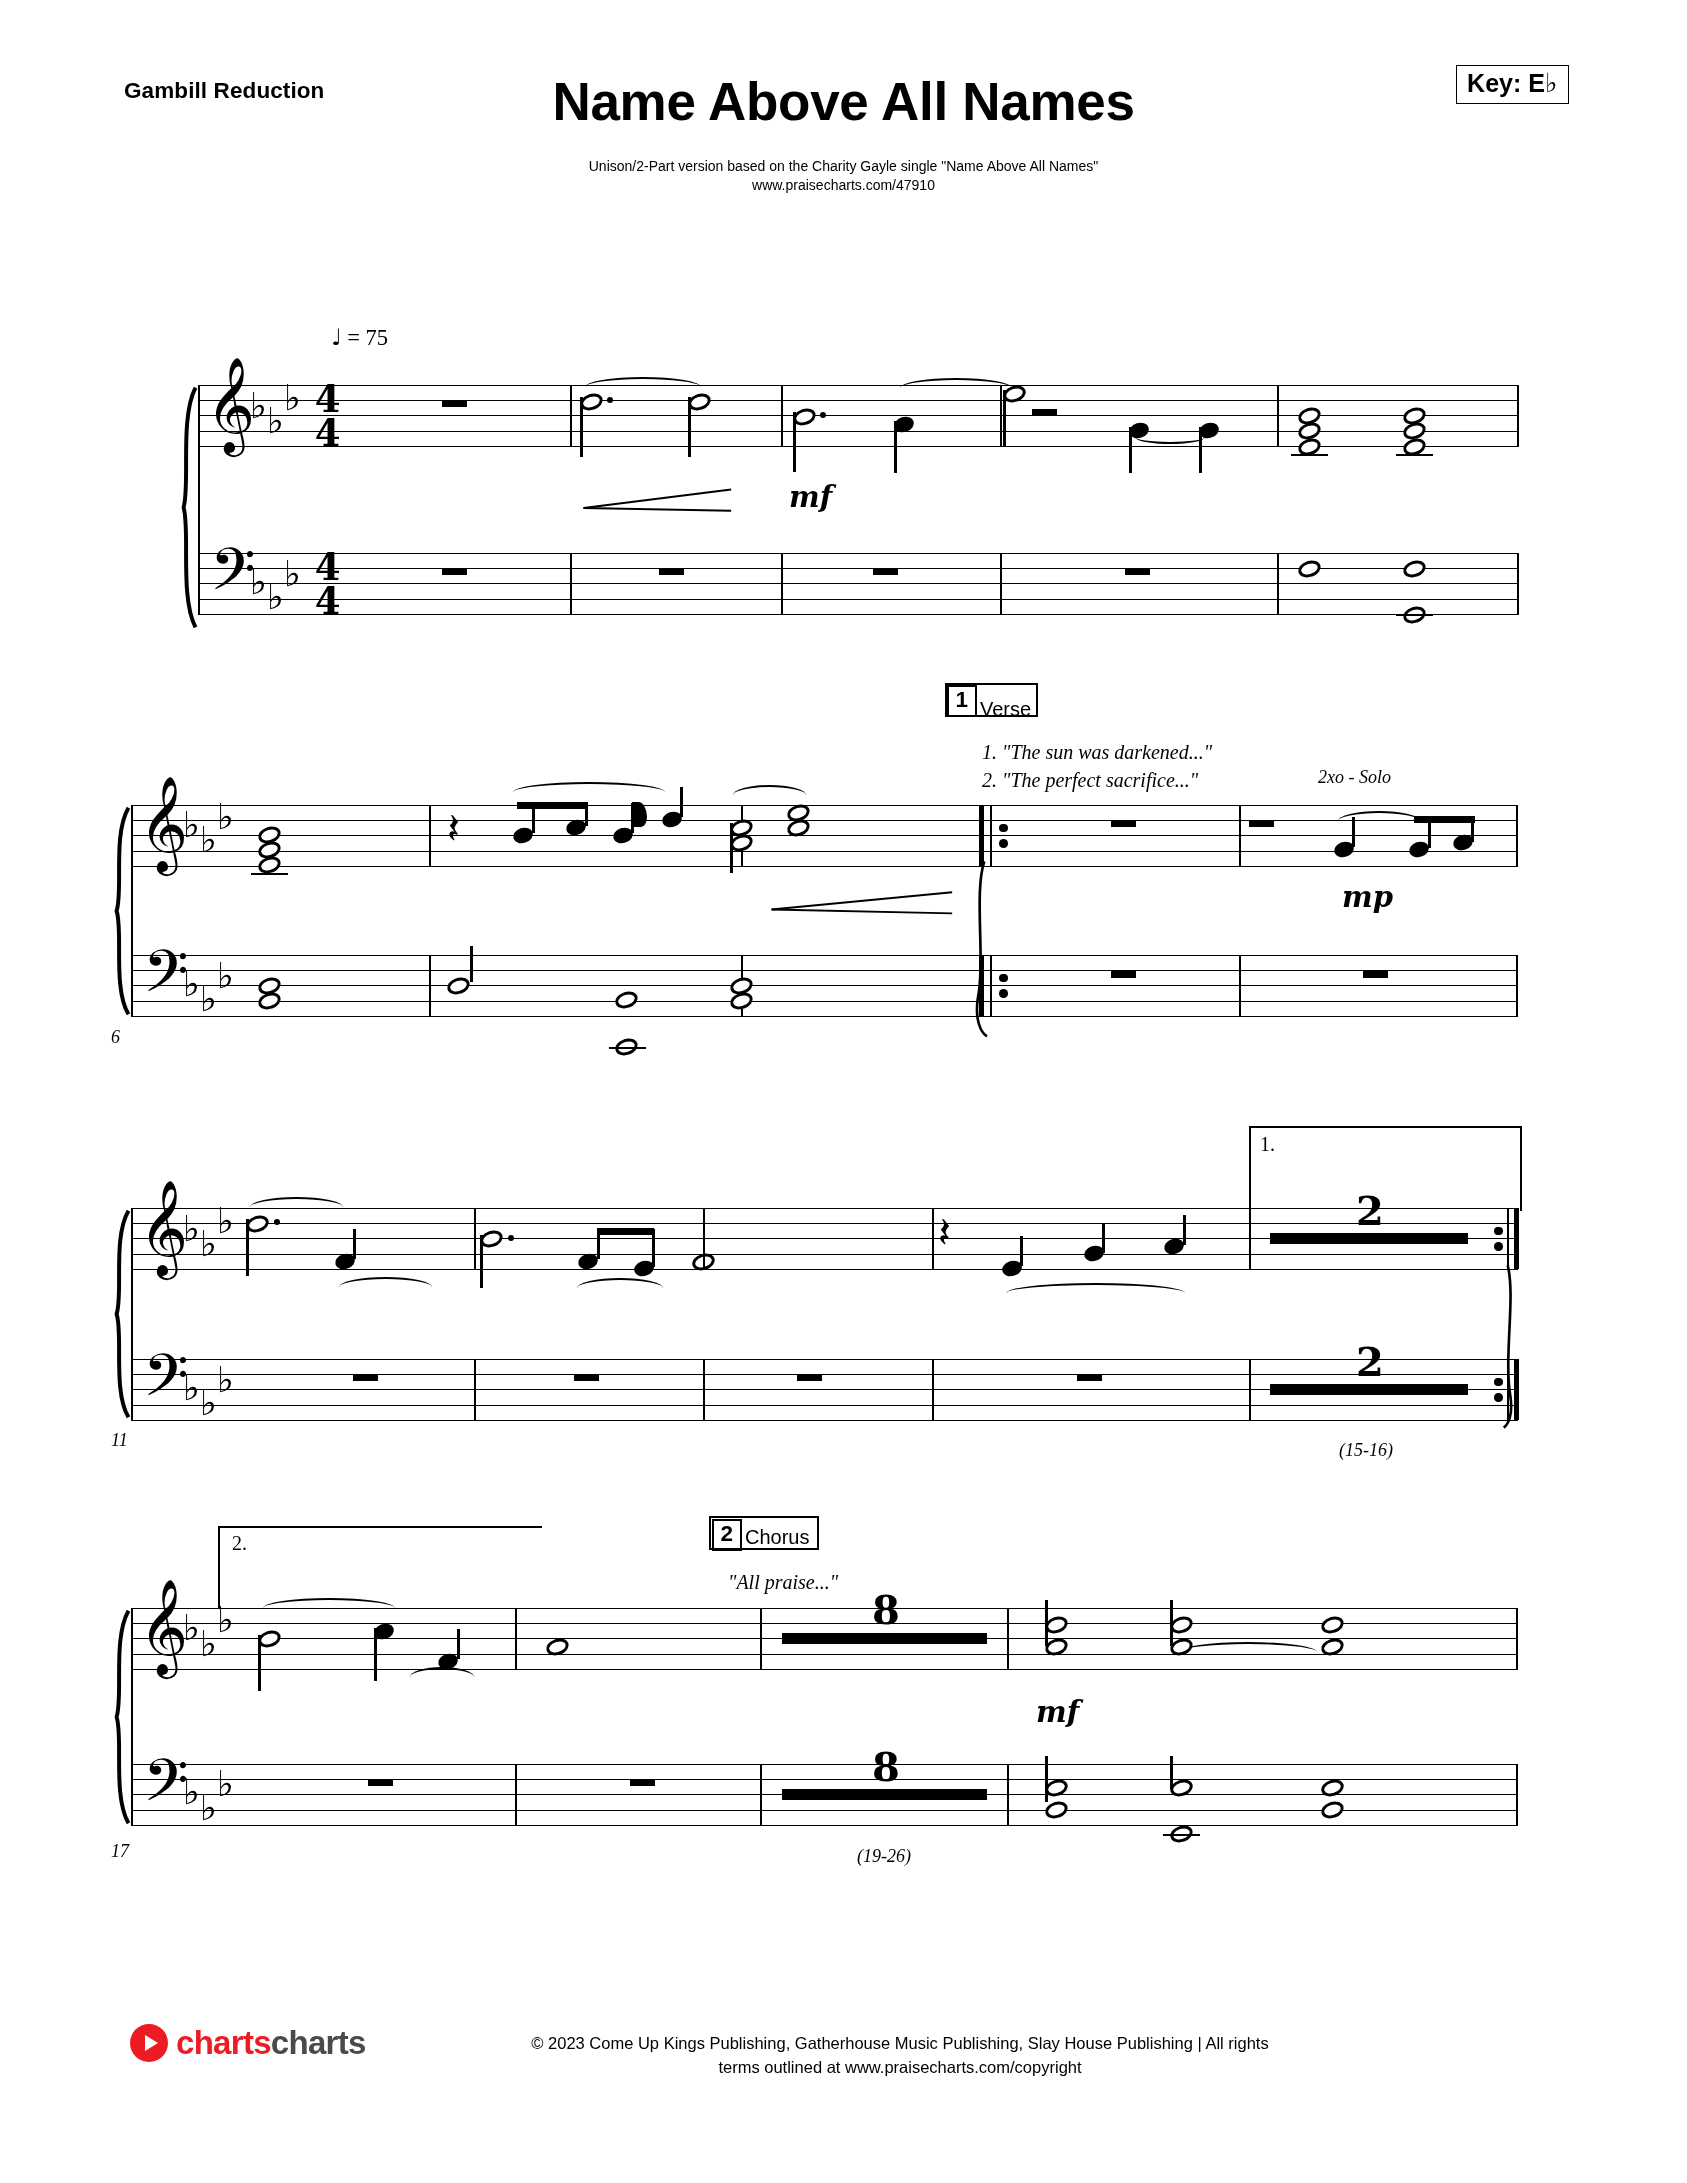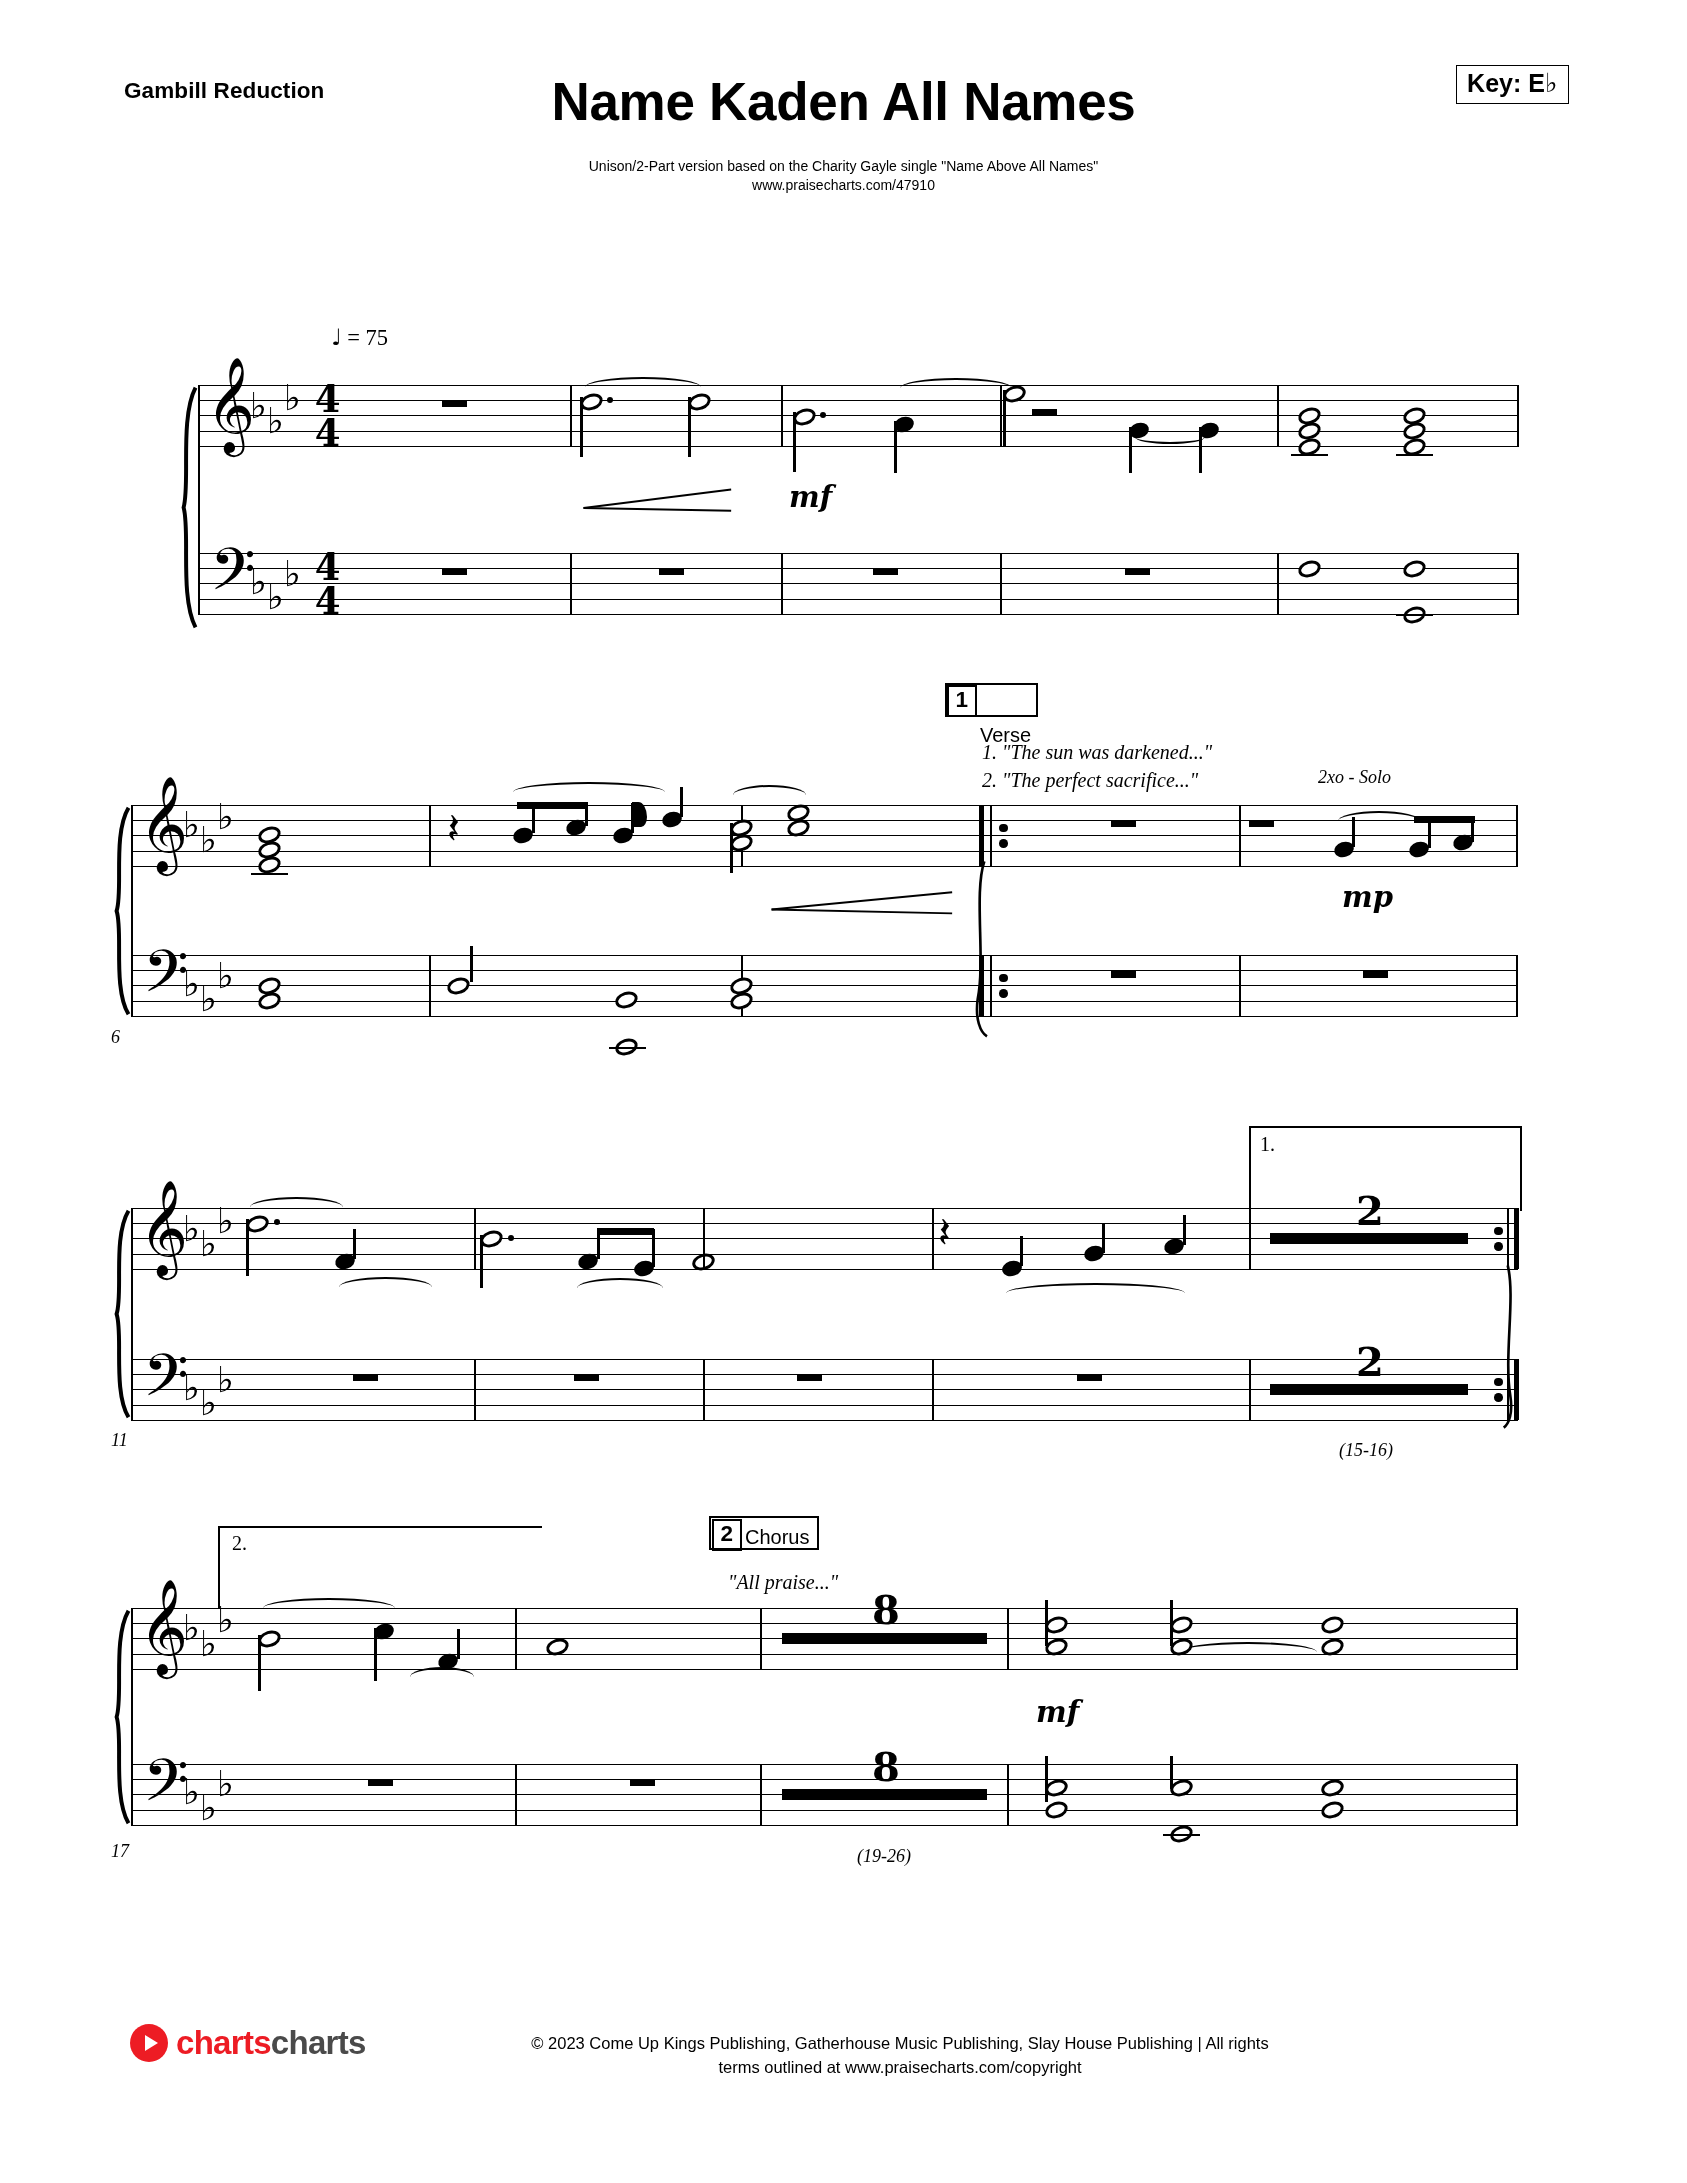--- a/index.html
+++ b/index.html
@@ -364,21 +364,21 @@
     line-height: 1.45;
     color: #000;
   }
 </style>
 </head>
 <body>
 
 <div class="page">
 
   <div class="instrument-label">Gambill Reduction</div>
-  <div class="song-title">Name Kaden All Names</div>
+  <div class="song-title">Name Above All Names</div>
   <div class="subtitle-1">Unison/2-Part version based on the Charity Gayle single "Name Above All Names"</div>
   <div class="subtitle-2">www.praisecharts.com/47910</div>
 
   <div class="key-box">
     <span>Key: E</span><span class="flat">♭</span>
   </div>
 
 
   <div class="system" style="top:0;">
 
@@ -487,21 +487,21 @@
     <div class="ledger" style="left:1396px; top:614px; width:37px;"></div>
 
     <div class="rest-measure" style="left:659px; top:568px;"></div>
     <div class="rest-measure" style="left:873px; top:568px;"></div>
     <div class="rest-measure" style="left:1125px; top:568px;"></div>
   </div>
 
   <div class="system" style="top:0;">
 
     <div class="rehearsal" style="left:947px; top:685px;">1</div>
-    <div class="section-label" style="left:980px; top:724px;">Verse</div>
+    <div class="section-label" style="left:980px; top:698px;">Verse</div>
     <div class="section-frame" style="left:945px; top:683px; width:93px; height:34px;"></div>
 
     <div class="lyric-cue" style="left:982px; top:741px;">1. "The sun was darkened..."</div>
     <div class="lyric-cue" style="left:982px; top:769px;">2. "The perfect sacrifice..."</div>
     <div class="cue-text" style="left:1318px; top:767px;">2xo - Solo</div>
 
     <svg class="sysbrace" style="left:106px; top:805px;" width="26.5" height="212" viewBox="0 0 40 320">
       <path class="brace-path" d="M34 4 C10 44 26 130 16 160 C26 190 10 276 34 316" stroke-width="6"></path>
     </svg>
 

